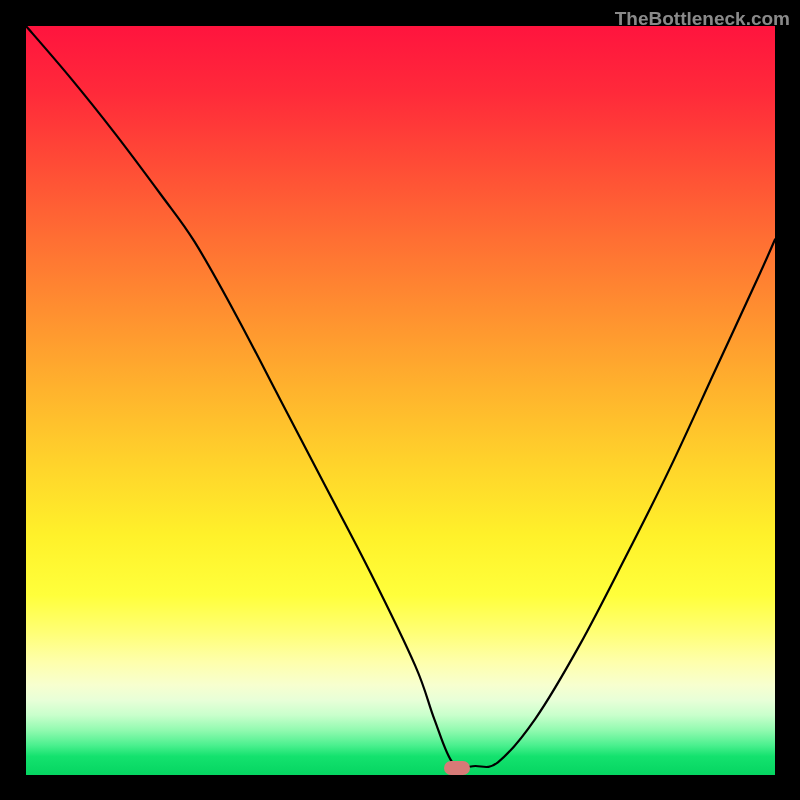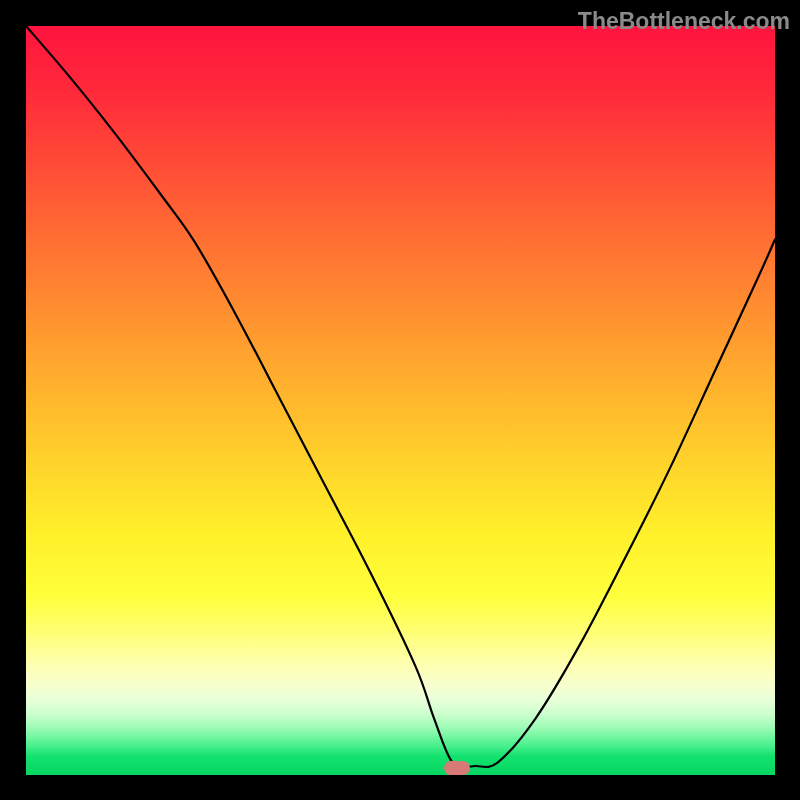--- a/index.html
+++ b/index.html
@@ -65,21 +65,21 @@
     height: 14px;
     border-radius: 8px;
     background: #d77a77;
     transform: translate(-13px, -8px);
   }
   .watermark {
     position: absolute;
     top: 8px;
     right: 10px;
     font-family: Arial, Helvetica, sans-serif;
-    font-size: 23px;
+    font-size: 19px;
     font-weight: 600;
     color: #8a8a8a;
     letter-spacing: 0px;
     user-select: none;
   }
 </style>
 </head>
 <body>
 
 <div class="frame">

